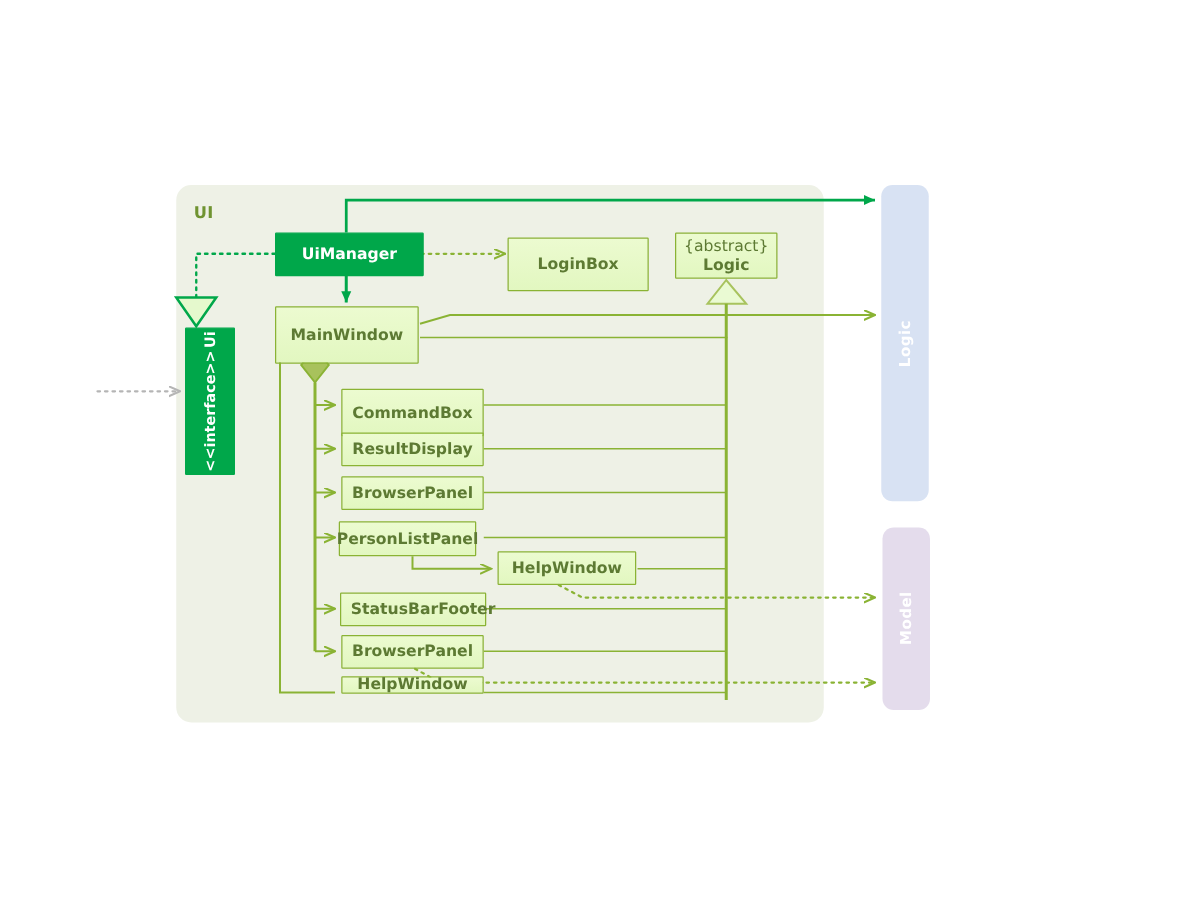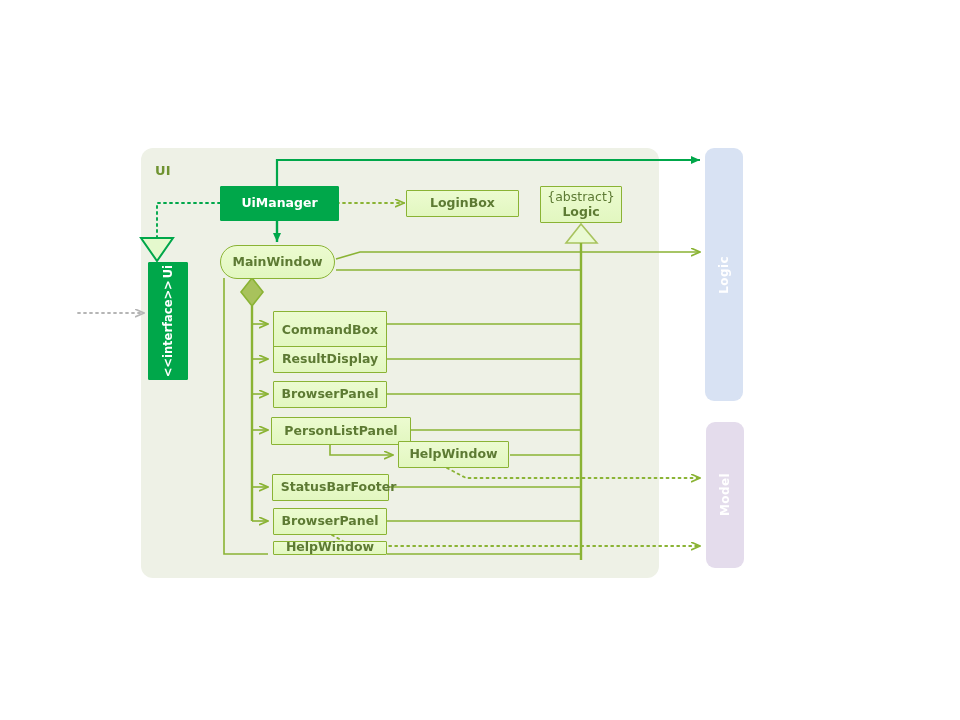--- a/index.html
+++ b/index.html
@@ -190,46 +190,46 @@
     <div class="vert iface-label" style="display:flex; gap:2px;">
       <span>&lt;&lt;interface&gt;&gt;</span>
       <span>Ui</span>
     </div>
   </div>
 
   <div class="node cls dark" style="left:220px; top:186px; width:119px; height:35px;">
     <span>UiManager</span>
   </div>
 
-  <div class="node cls" style="left:406px; top:190px; width:113px; height:27px;">
+  <div class="node cls" style="left:406px; top:190px; width:113px; height:43px;">
     <span>LoginBox</span>
   </div>
 
   <div class="node cls" style="left:540px; top:186px; width:82px; height:37px; flex-direction:column; font-weight:normal;">
     <span>{abstract}</span>
     <span style="font-weight:bold;">Logic</span>
   </div>
 
-  <div class="node cls" style="left:220px; top:245px; width:115px; height:34px;border-radius:17px;">
+  <div class="node cls" style="left:220px; top:245px; width:115px; height:46px;">
     <span>MainWindow</span>
   </div>
 
   <div class="node cls" style="left:273px; top:311px; width:114px; height:38px;">
     <span>CommandBox</span>
   </div>
 
   <div class="node cls" style="left:273px; top:346px; width:114px; height:27px;">
     <span>ResultDisplay</span>
   </div>
 
   <div class="node cls" style="left:273px; top:381px; width:114px; height:27px;">
     <span>BrowserPanel</span>
   </div>
 
-  <div class="node cls" style="left:271px; top:417px; width:140px; height:28px;">
+  <div class="node cls" style="left:271px; top:417px; width:110px; height:28px;">
     <span>PersonListPanel</span>
   </div>
 
   <div class="node cls" style="left:398px; top:441px; width:111px; height:27px;">
     <span>HelpWindow</span>
   </div>
 
   <div class="node cls" style="left:272px; top:474px; width:117px; height:27px;padding-left:16px;">
     <span>StatusBarFooter</span>
   </div>

